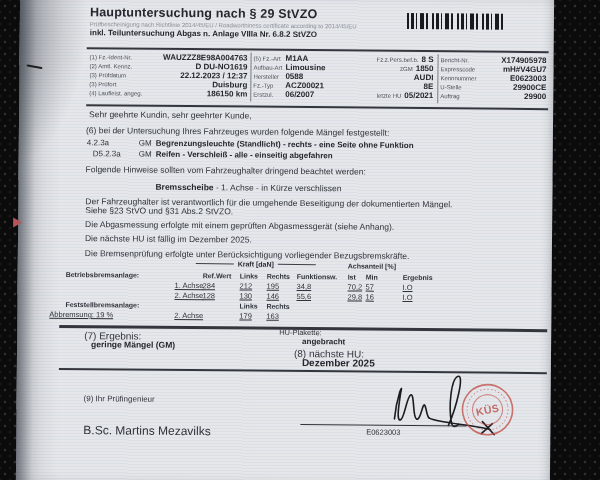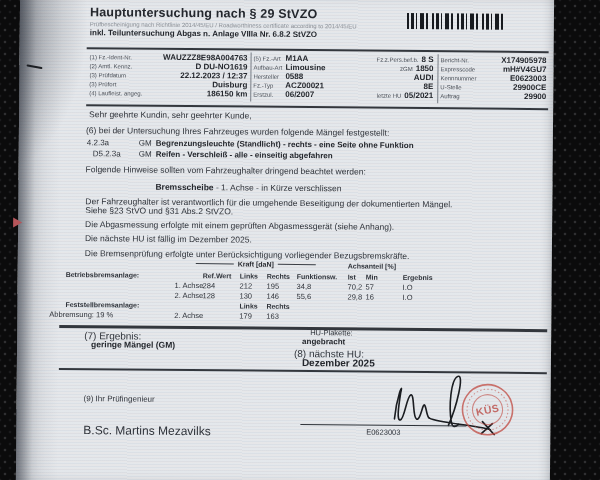--- a/index.html
+++ b/index.html
@@ -49,21 +49,21 @@
       #171a1f 0 2px, transparent 2px 4px,
       #171a1f 4px 7px, transparent 7px 9px,
       #171a1f 9px 10px, transparent 10px 13px,
       #171a1f 13px 17px, transparent 17px 19px,
       #171a1f 19px 21px, transparent 21px 25px);
   }
   .kraft{position:absolute;left:196px;top:261px;width:120px;display:flex;align-items:center;gap:4px;}
   .kraft .seg{flex:1;height:1px;background:#3b3f46;}
   .kraft .kt{font-size:7px;font-weight:700;color:#24272d;white-space:nowrap;}
   .bth{font-size:7px;font-weight:700;}
-  .btv{font-size:7.5px;}
+  .btv{font-size:7.5px;text-decoration:underline;}
   .c-axle{left:175px}.c-ref{left:203px}.c-links{left:240px}.c-rechts{left:267px}
   .c-funk{left:297px}.c-ist{left:348px}.c-min{left:366px}.c-erg{left:403px}
   .bt-h{top:273px}.bt-r1{top:283px}.bt-r2{top:293px}.bt-p{top:303px}.bt-a{top:313px}
   .tri{position:absolute;left:13px;top:220px;width:0;height:0;
     border-left:9px solid #b5555a;border-top:5px solid transparent;border-bottom:5px solid transparent;}
   .scratch{position:absolute;left:25px;top:68px;width:16px;height:2px;background:#1d1f23;
     border-radius:2px;transform:rotate(10deg);}
   .sigline{position:absolute;left:302px;top:424px;width:166px;height:1px;background:#2e3238;}
   .sigcode{position:absolute;left:302px;top:427px;width:166px;text-align:center;font-size:7.5px;color:#2f333a;}
   .sig{position:absolute;left:378px;top:366px;}
@@ -190,21 +190,21 @@
 
     <div class="t btv bt-a" style="left:50px">Abbremsung: 19 %</div>
     <div class="t btv c-axle bt-a">2. Achse</div>
     <div class="t btv c-links bt-a">179</div>
     <div class="t btv c-rechts bt-a">163</div>
 
     <div class="hr" style="left:60px;top:327px;width:488px;height:2.5px"></div>
 
     <div class="t" style="left:85px;top:332px;font-size:10px">(7) Ergebnis:</div>
     <div class="t b" style="left:92px;top:342px;font-size:8.5px">geringe Mängel (GM)</div>
-    <div class="t" style="left:311px;top:329px;font-size:7.5px">HU-Plakette:</div>
+    <div class="t" style="left:280px;top:329px;font-size:7.5px">HU-Plakette:</div>
     <div class="t b" style="left:303px;top:338px;font-size:8px">angebracht</div>
     <div class="t" style="left:295px;top:348px;font-size:10px">(8) nächste HU:</div>
     <div class="t b" style="left:303px;top:357px;font-size:10px">Dezember 2025</div>
 
     <div class="hr" style="left:60px;top:370px;width:488px;height:1.5px"></div>
 
     <div class="t" style="left:85px;top:397px;font-size:8px">(9) Ihr Prüfingenieur</div>
     <div class="t" style="left:85px;top:426px;font-size:12px">B.Sc. Martins Mezavilks</div>
 
     <svg class="sig" width="125" height="68" viewBox="0 0 125 68">

